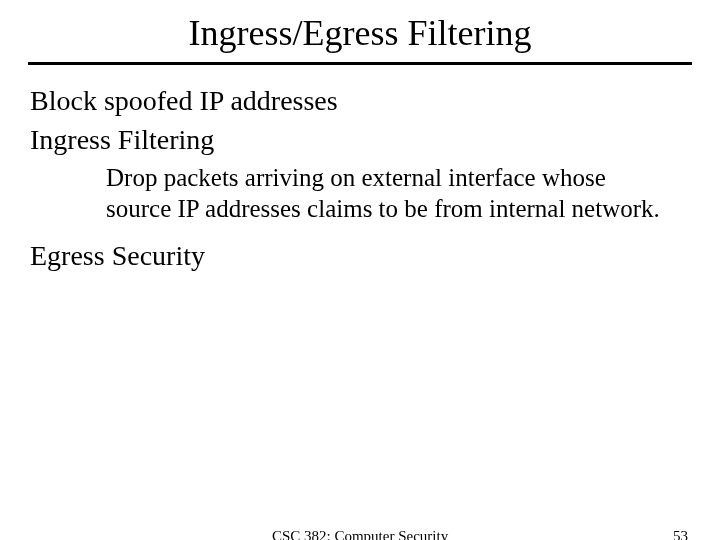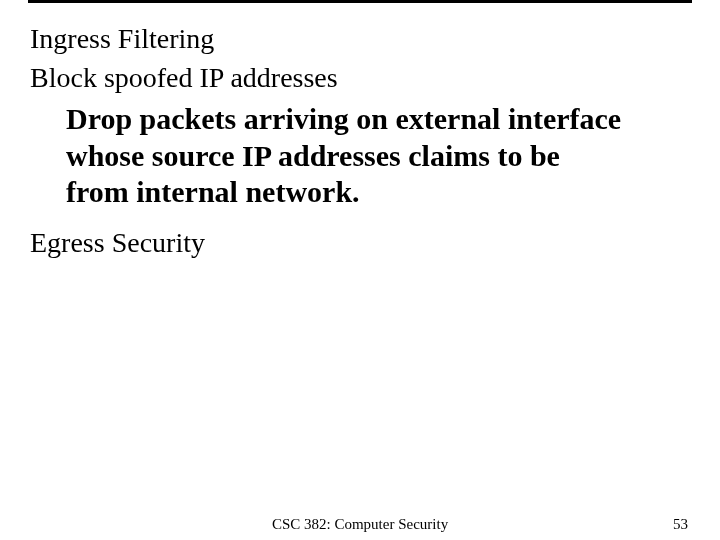--- a/index.html
+++ b/index.html
@@ -32,25 +32,24 @@
   }
   .body {
     padding: 0 30px;
   }
   .h2 {
     font-size: 28px;
     margin: 4px 0 2px 0;
     line-height: 1.25;
   }
   .sub {
-    font-size: 30px;
-    margin: 6px 0 14px 36px;
+    font-size: 25px;
+    margin: 6px 0 14px 76px;
     line-height: 1.22;
     max-width: 560px;
-    font-weight: bold;
   }
   .footer {
     position: absolute;
     bottom: 24px;
     left: 0;
     width: 720px;
     font-size: 15px;
   }
   .footer-center {
     position: absolute;
@@ -60,25 +59,26 @@
   .footer-right {
     position: absolute;
     right: 32px;
   }
 </style>
 </head>
 <body>
 
 <div class="slide">
 
+  <div class="title">Ingress/Egress Filtering</div>
   <hr class="rule">
 
   <div class="body">
+    <div class="h2">Block spoofed IP addresses</div>
     <div class="h2">Ingress Filtering</div>
-    <div class="h2">Block spoofed IP addresses</div>
     <div class="sub">Drop packets arriving on external interface whose source IP addresses claims to be from internal network.</div>
     <div class="h2">Egress Security</div>
   </div>
 
   <div class="footer">
     <span class="footer-center">CSC 382: Computer Security</span>
     <span class="footer-right">53</span>
   </div>
 
 </div>

